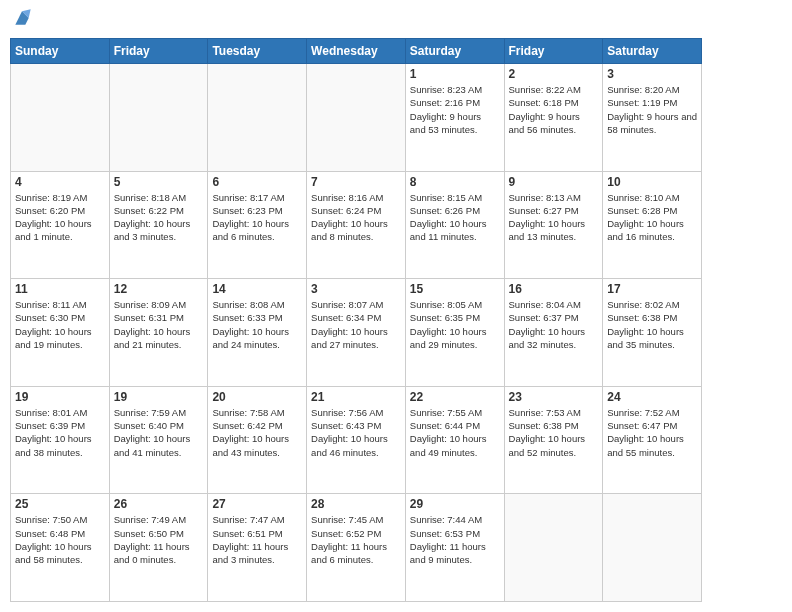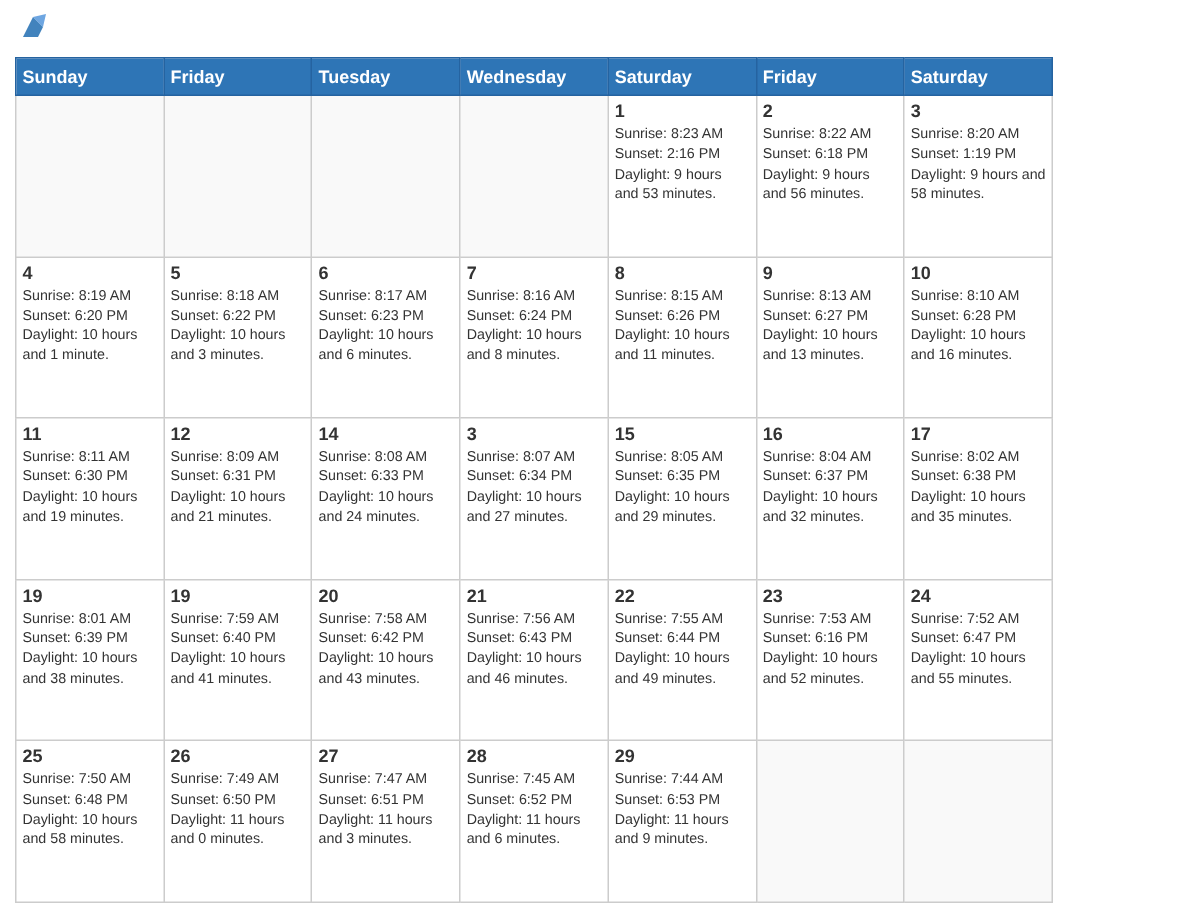--- a/index.html
+++ b/index.html
@@ -269,21 +269,21 @@
           </td>
           <td>
             <span class="day-num">22</span>
             <div class="day-info">Sunrise: 7:55 AM
 Sunset: 6:44 PM
 Daylight: 10 hours and 49 minutes.</div>
           </td>
           <td>
             <span class="day-num">23</span>
             <div class="day-info">Sunrise: 7:53 AM
-Sunset: 6:16 PM
+Sunset: 6:38 PM
 Daylight: 10 hours and 52 minutes.</div>
           </td>
           <td>
             <span class="day-num">24</span>
             <div class="day-info">Sunrise: 7:52 AM
 Sunset: 6:47 PM
 Daylight: 10 hours and 55 minutes.</div>
           </td>
         </tr>
         <tr>

